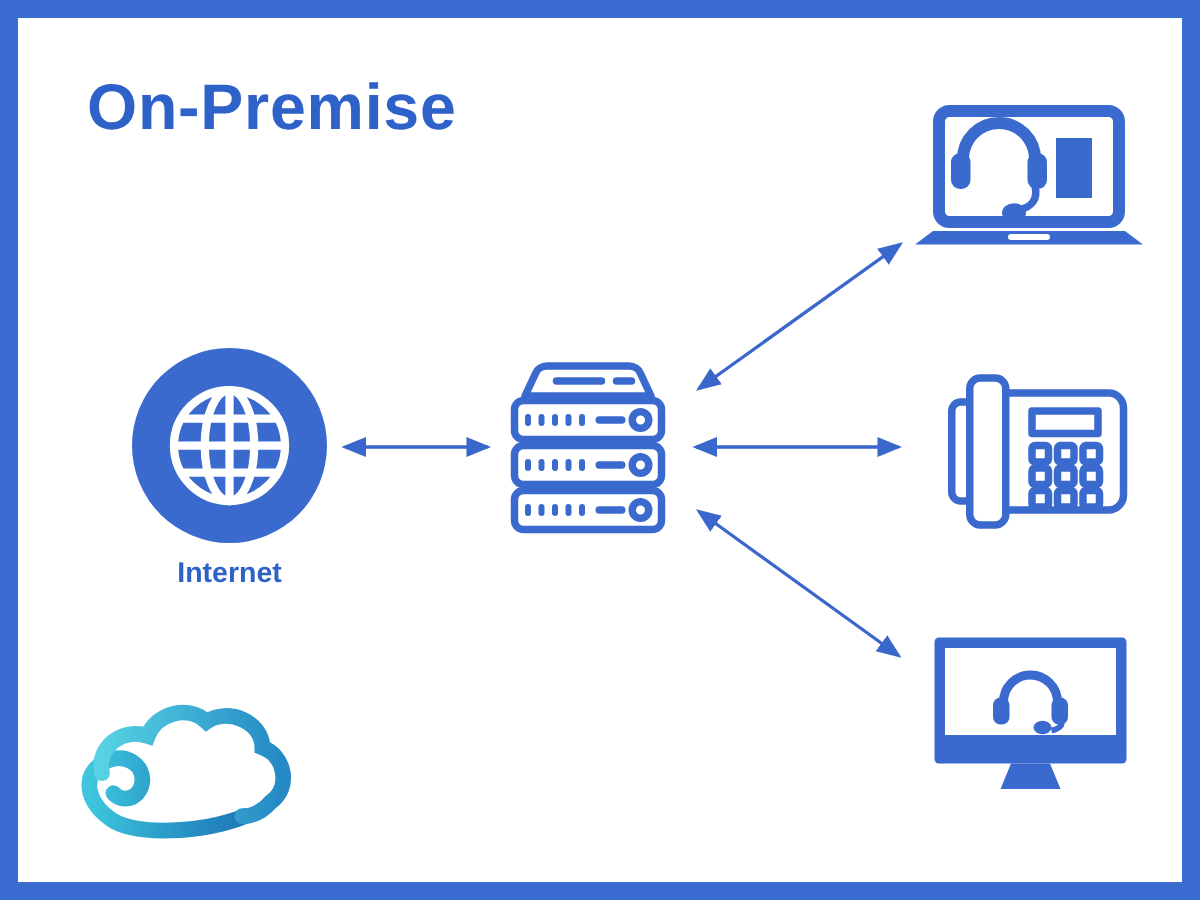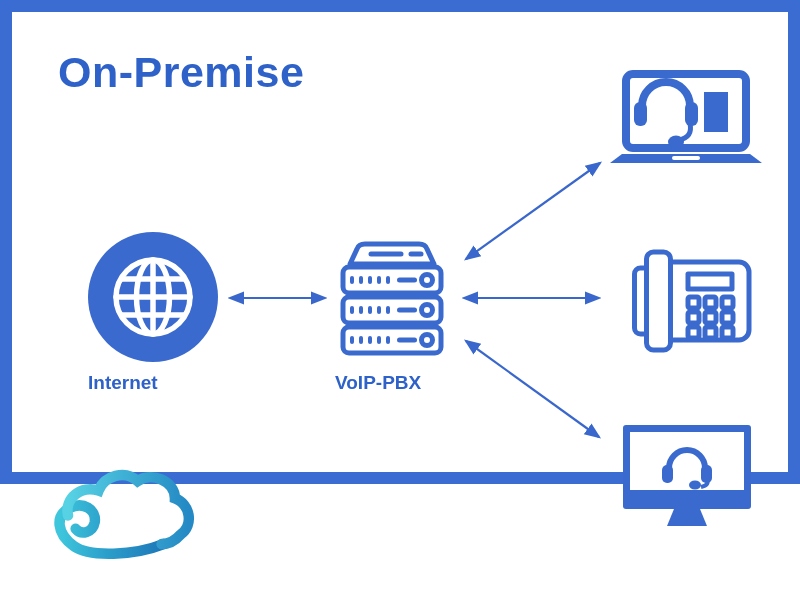--- a/index.html
+++ b/index.html
@@ -12,35 +12,36 @@
   }
   html,body{margin:0;padding:0;}
   body{
     width:800px;height:600px;
     font-family:"Liberation Sans",sans-serif;
     background:var(--background);
     overflow:hidden;
   }
   .frame{
     position:relative;
-    width:800px;height:484px;
+    width:800px;height:600px;
     box-sizing:border-box;
     border:12px solid var(--border);
     background:var(--background);
   }
   .title{
     position:absolute;left:46px;top:30px;
     color:var(--title);
     font-size:43px;font-weight:bold;
     line-height:60px;letter-spacing:0.5px;
   }
   .node-label{
     position:absolute;
     color:var(--label);
     font-size:19px;font-weight:bold;
+    text-align:center;
   }
   .abs{position:absolute;}
   .arrows{position:absolute;left:0;top:0;width:776px;height:576px;pointer-events:none;}
   .arrows line{stroke:var(--arrow);stroke-width:2.2;}
   .arrows marker path{fill:var(--arrow);}
   .blue-fill{fill:var(--accent);}
   .blue-stroke{stroke:var(--accent);fill:none;}
   .white-fill{fill:#ffffff;}
 </style>
 </head>
@@ -107,21 +108,20 @@
         <rect x="62" y="67.5" width="20" height="5" rx="2.5"></rect>
         <rect x="15" y="96" width="4" height="8" rx="2"></rect>
           <rect x="24" y="96" width="4" height="8" rx="2"></rect>
           <rect x="33" y="96" width="4" height="8" rx="2"></rect>
           <rect x="42" y="96" width="4" height="8" rx="2"></rect>
           <rect x="51" y="96" width="4" height="8" rx="2"></rect>
         <rect x="62" y="97.5" width="20" height="5" rx="2.5"></rect>
       </g>
     </svg>
   </div>
-  <div class="node-label" style="left:323px;top:360px;width:114px;">VoIP-PBX</div>
 
   <div class="abs" style="left:598px;top:58px;">
     <svg width="152" height="96" viewBox="0 0 152 96">
       <rect x="16" y="4" width="120" height="74" rx="7" class="blue-stroke" stroke-width="8" fill="#ffffff"></rect>
       <rect x="94" y="22" width="24" height="40" class="blue-fill"></rect>
       <path d="M32,36 a24,24 0 0 1 48,0" class="blue-stroke" stroke-width="8"></path>
       <rect x="24" y="32" width="13" height="24" rx="6" class="blue-fill"></rect>
       <rect x="75" y="32" width="13" height="24" rx="6" class="blue-fill"></rect>
       <path d="M80,54 q3,13 -11,16" class="blue-stroke" stroke-width="5"></path>
       <ellipse cx="66" cy="72" rx="8" ry="6.5" class="blue-fill"></ellipse>

